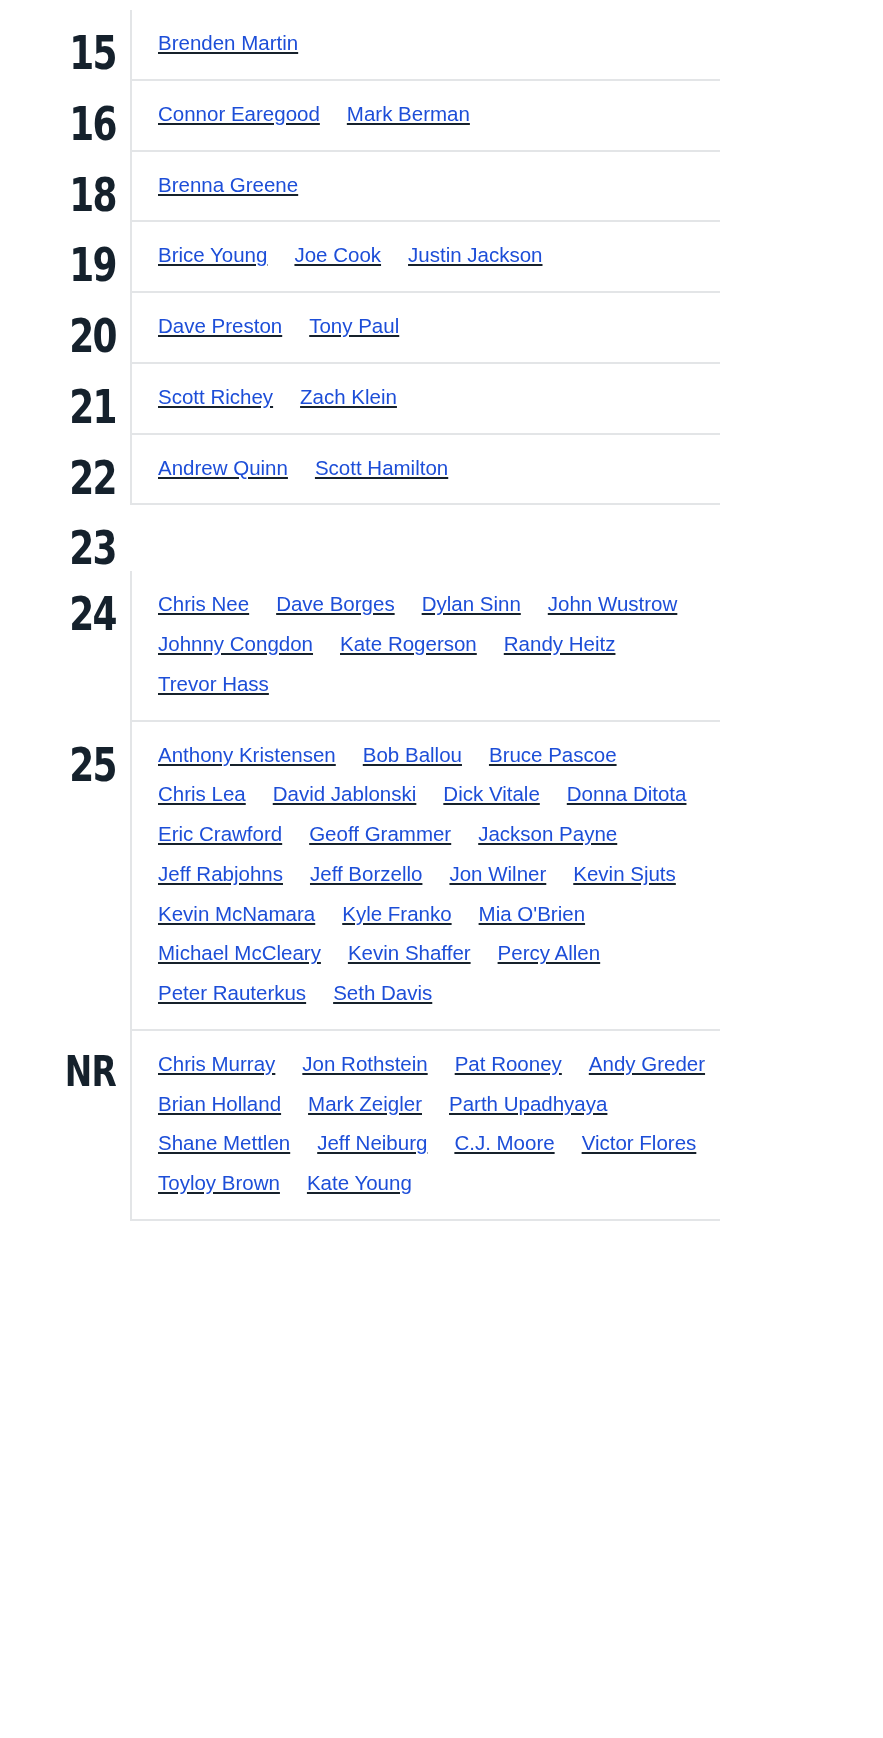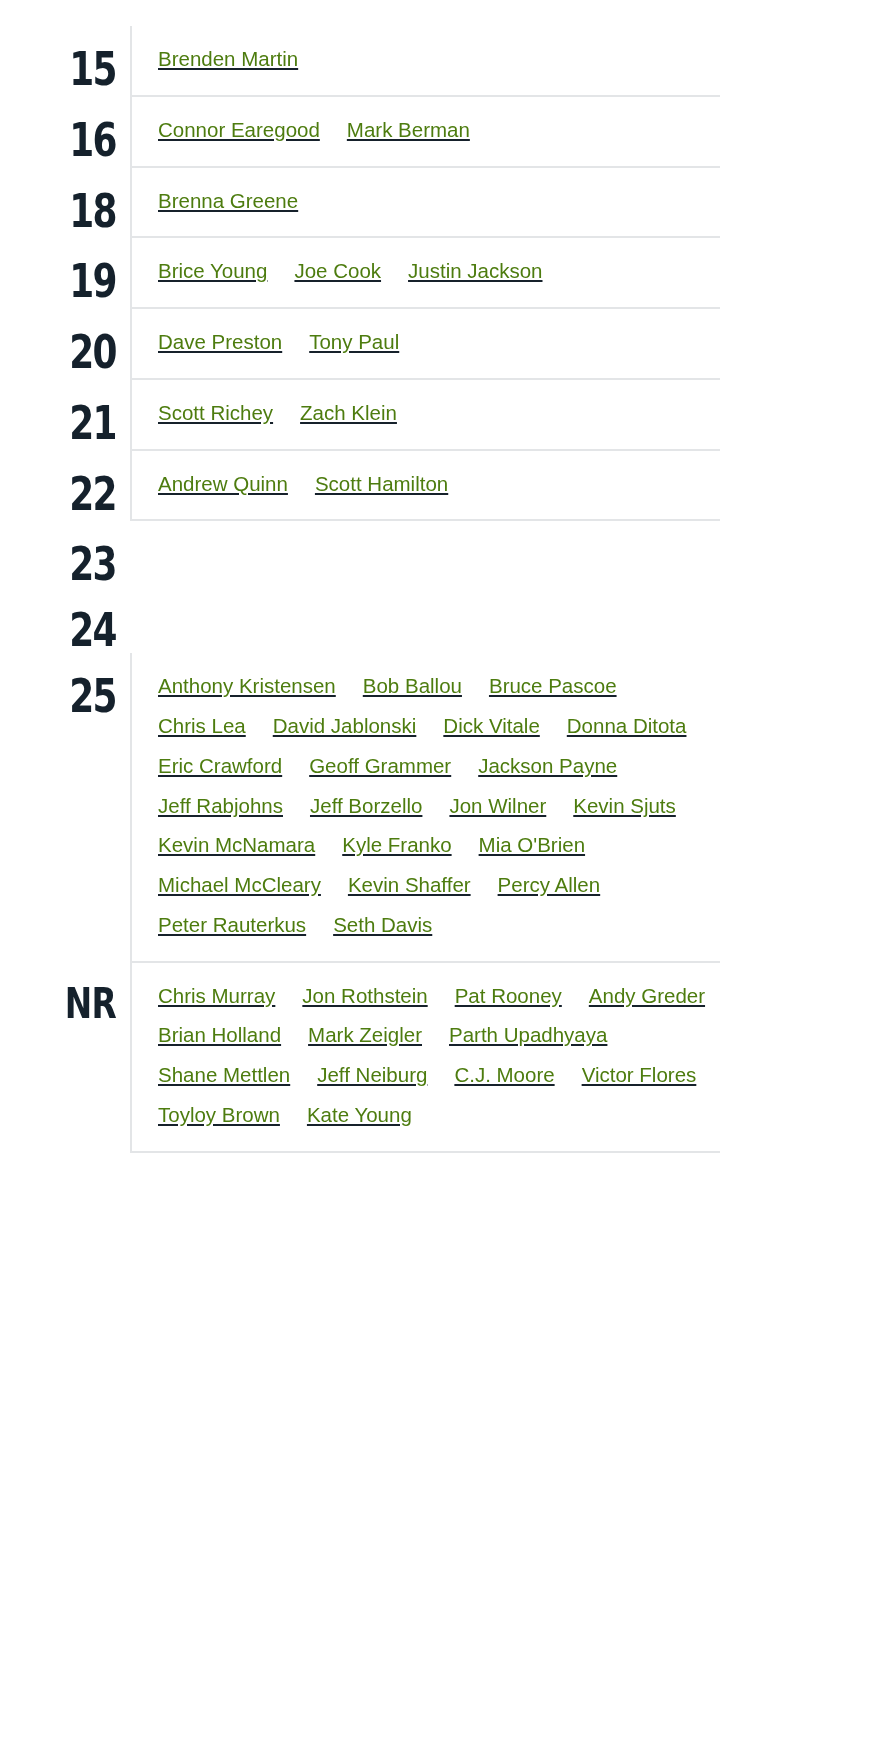--- a/index.html
+++ b/index.html
@@ -8,21 +8,21 @@
     background: #ffffff;
   }
   body {
     width: 883px;
     min-height: 1738px;
     font-family: "Liberation Sans", sans-serif;
     color: #16212b;
   }
   .poll-list {
     width: 883px;
-    padding-top: 26px;
+    padding-top: 10px;
     box-sizing: border-box;
   }
   .rank-row {
     display: flex;
     align-items: flex-start;
     position: relative;
   }
   .rank-number {
     width: 130px;
     flex: 0 0 130px;
@@ -53,21 +53,21 @@
   }
   .voters-inner {
     display: flex;
     flex-wrap: wrap;
     column-gap: 27px;
     row-gap: 9px;
   }
   .voter-link {
     font-size: 20.5px;
     line-height: 1.5;
-    color: #4d7c0f;
+    color: #1d4ed8;
     text-decoration: underline;
     text-decoration-color: #16212b;
     text-underline-offset: 2px;
     white-space: nowrap;
     cursor: pointer;
   }
   
   .rank-row .rank-number {
     padding-top: 20px;
   }
@@ -136,20 +136,32 @@
           <a class="voter-link">Andrew Quinn</a>
           <a class="voter-link">Scott Hamilton</a>
         </div>
       </div>
     </div>
     <div class="rank-row">
       <div class="rank-number">23</div>
     </div>
     <div class="rank-row">
       <div class="rank-number">24</div>
+      <div class="voters">
+        <div class="voters-inner">
+          <a class="voter-link">Chris Nee</a>
+          <a class="voter-link">Dave Borges</a>
+          <a class="voter-link">Dylan Sinn</a>
+          <a class="voter-link">John Wustrow</a>
+          <a class="voter-link">Johnny Congdon</a>
+          <a class="voter-link">Kate Rogerson</a>
+          <a class="voter-link">Randy Heitz</a>
+          <a class="voter-link">Trevor Hass</a>
+        </div>
+      </div>
     </div>
     <div class="rank-row">
       <div class="rank-number">25</div>
       <div class="voters">
         <div class="voters-inner">
           <a class="voter-link">Anthony Kristensen</a>
           <a class="voter-link">Bob Ballou</a>
           <a class="voter-link">Bruce Pascoe</a>
           <a class="voter-link">Chris Lea</a>
           <a class="voter-link">David Jablonski</a>

